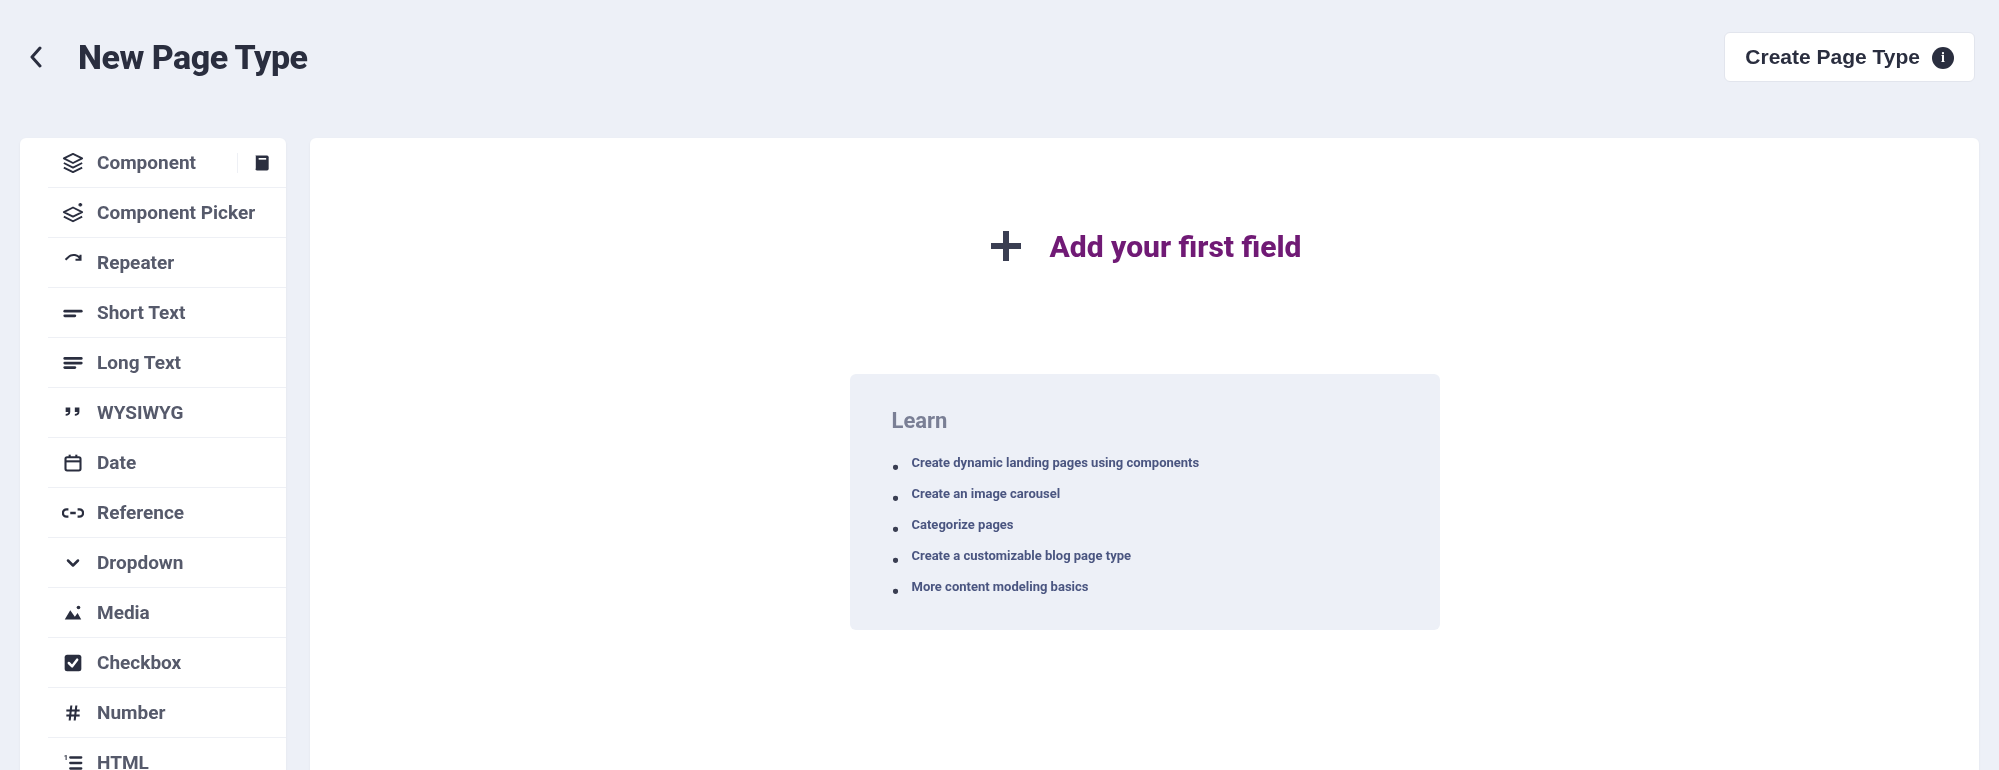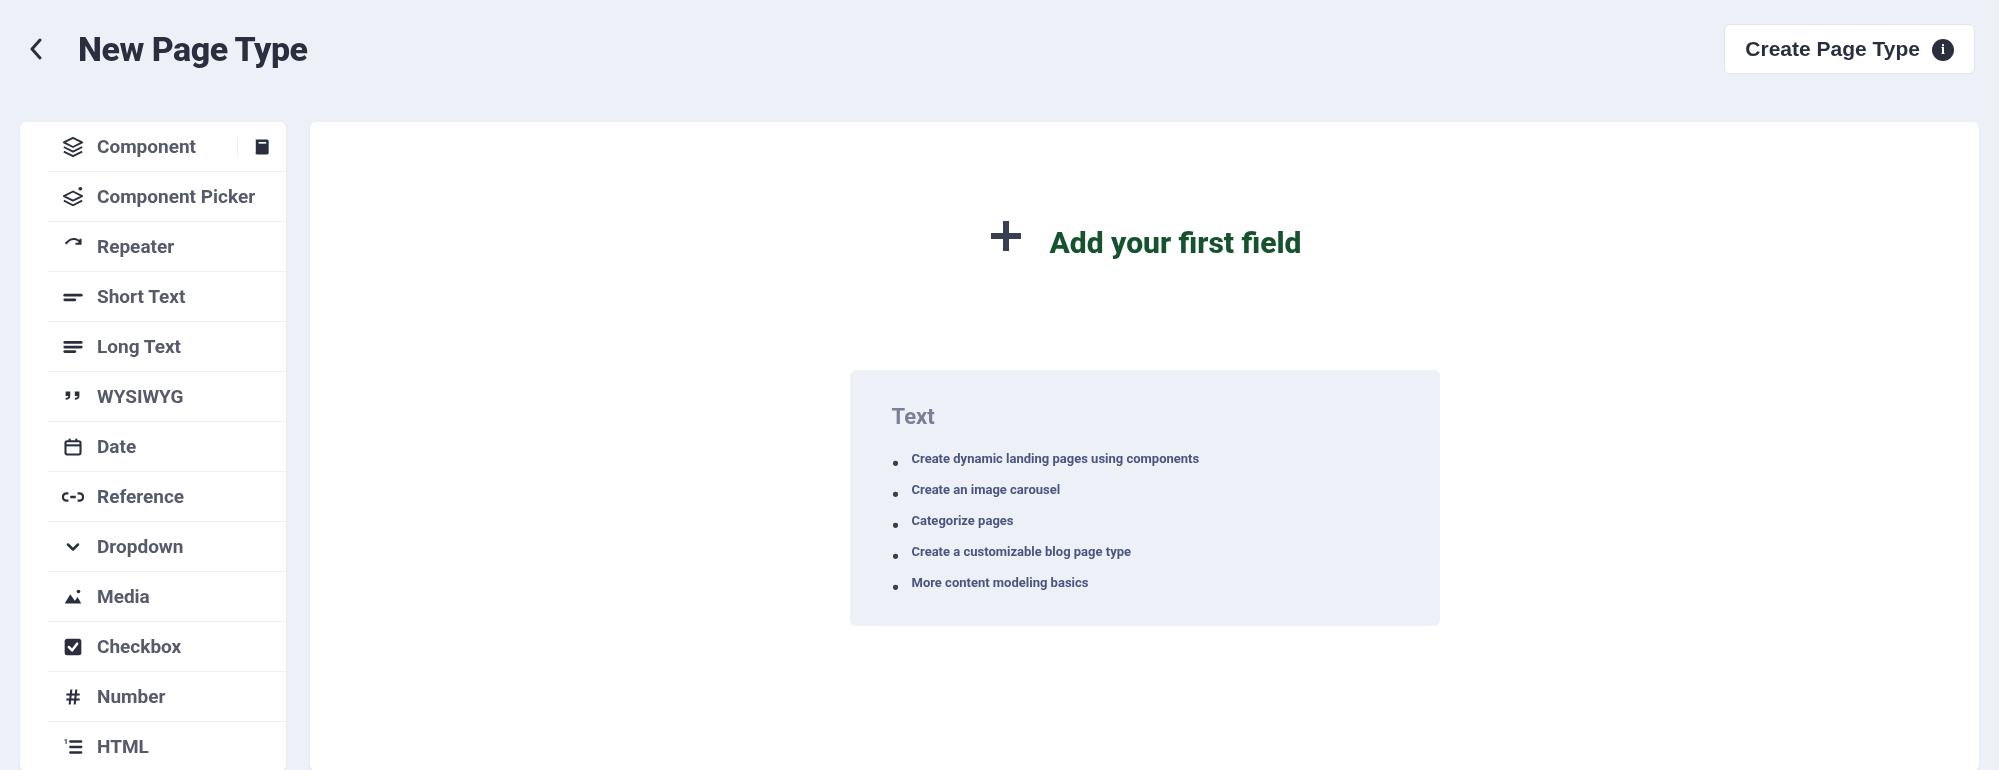--- a/index.html
+++ b/index.html
@@ -11,21 +11,21 @@
       font-family: -apple-system, BlinkMacSystemFont, "Segoe UI", Roboto, Helvetica, Arial, sans-serif;
       background: #edf0f7;
       width: 1999px;
       height: 770px;
       overflow: hidden;
     }
     .header {
       display: flex;
       align-items: center;
       justify-content: space-between;
-      padding: 24px 24px;
+      padding: 32px 24px;
       background: #edf0f7;
     }
     .header-left {
       display: flex;
       align-items: center;
       gap: 30px;
     }
     .back-btn {
       display: flex;
       align-items: center;
@@ -139,22 +139,21 @@
       font-size: 44px;
       font-weight: 900;
       display: flex;
       align-items: center;
       justify-content: center;
       line-height: 1;
     }
     .add-label {
       font-size: 30px;
       font-weight: 800;
-      color: #14532d;
-      margin-top: 13px;
+      color: #701a75;
     }
     .learn-panel {
       width: 590px;
       background: #edf0f7;
       border-radius: 6px;
       padding: 34px 42px 36px 42px;
     }
     .learn-title {
       font-size: 22px;
       font-weight: 700;
@@ -352,21 +351,21 @@
       <span class="plus-icon">
         <svg width="36" height="36" viewBox="0 0 24 24" fill="#3a3e52">
             <rect x="10" y="2" width="4" height="20"></rect>
             <rect x="2" y="10" width="20" height="4"></rect>
           </svg>
       </span>
       <span class="add-label">Add your first field</span>
     </div>
 
     <div class="learn-panel">
-      <div class="learn-title">Text</div>
+      <div class="learn-title">Learn</div>
       <ul class="learn-list">
         <li>Create dynamic landing pages using components</li>
         <li>Create an image carousel</li>
         <li>Categorize pages</li>
         <li>Create a customizable blog page type</li>
         <li>More content modeling basics</li>
       </ul>
     </div>
   </div>
 </div>

